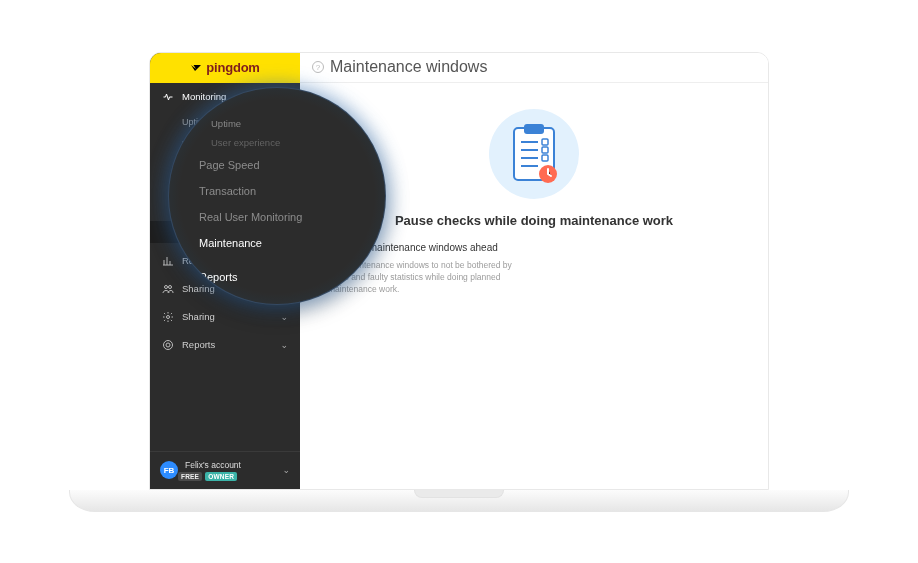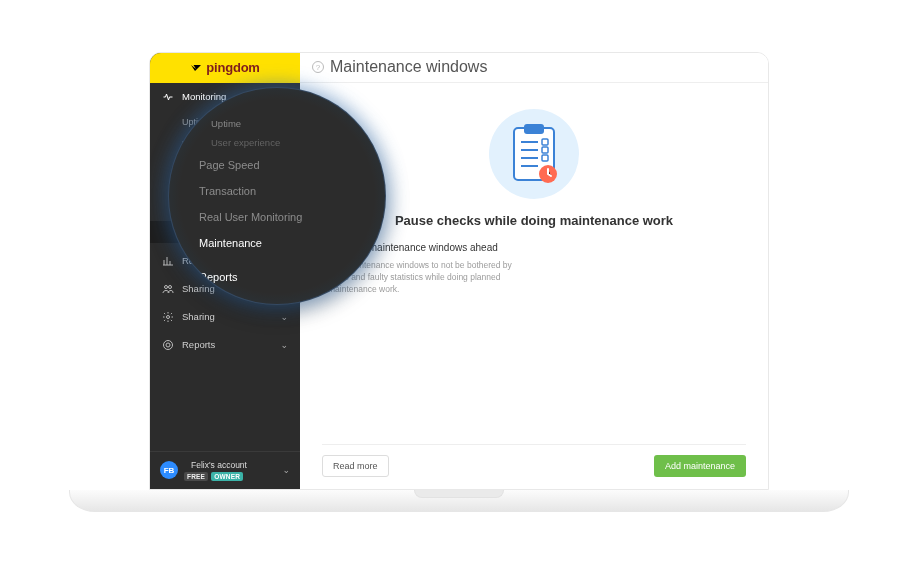--- a/index.html
+++ b/index.html
@@ -97,21 +97,20 @@
     font-size: 9px;
   }
   .sub-item.active {
     background: #1f1f1f;
     color: #fff;
   }
 
   .account {
     display: flex;
     align-items: center;
-    gap: 6px;
     padding: 8px 10px;
     border-top: 1px solid #3a3a3a;
   }
   .avatar {
     width: 18px; height: 18px; border-radius: 50%;
     background: #2d8cff;
     color: #fff;
     font-size: 8px; font-weight: 600;
     display: flex; align-items: center; justify-content: center;
   }
@@ -383,24 +382,20 @@
                 </span>
                 <span>Plan maintenance windows ahead</span>
               </div>
               <p class="col-desc">Add maintenance windows to not be bothered by alerts and faulty statistics while doing planned maintenance work.</p>
             </div>
             <div class="col">
             </div>
           </div>
         </div>
 
-        <div class="footer">
-          <button class="btn btn-secondary">Read more</button>
-          <button class="btn btn-primary">Add maintenance</button>
-        </div>
       </div>
     </main>
 
     <div class="magnifier">
       <div class="mag-top-sub">Uptime</div>
       <div class="mag-top-sub" style="opacity:.6;">User experience</div>
       <div class="mag-row">Page Speed</div>
       <div class="mag-row">Transaction</div>
       <div class="mag-row">Real User Monitoring</div>
       <div class="mag-row active">Maintenance</div>

